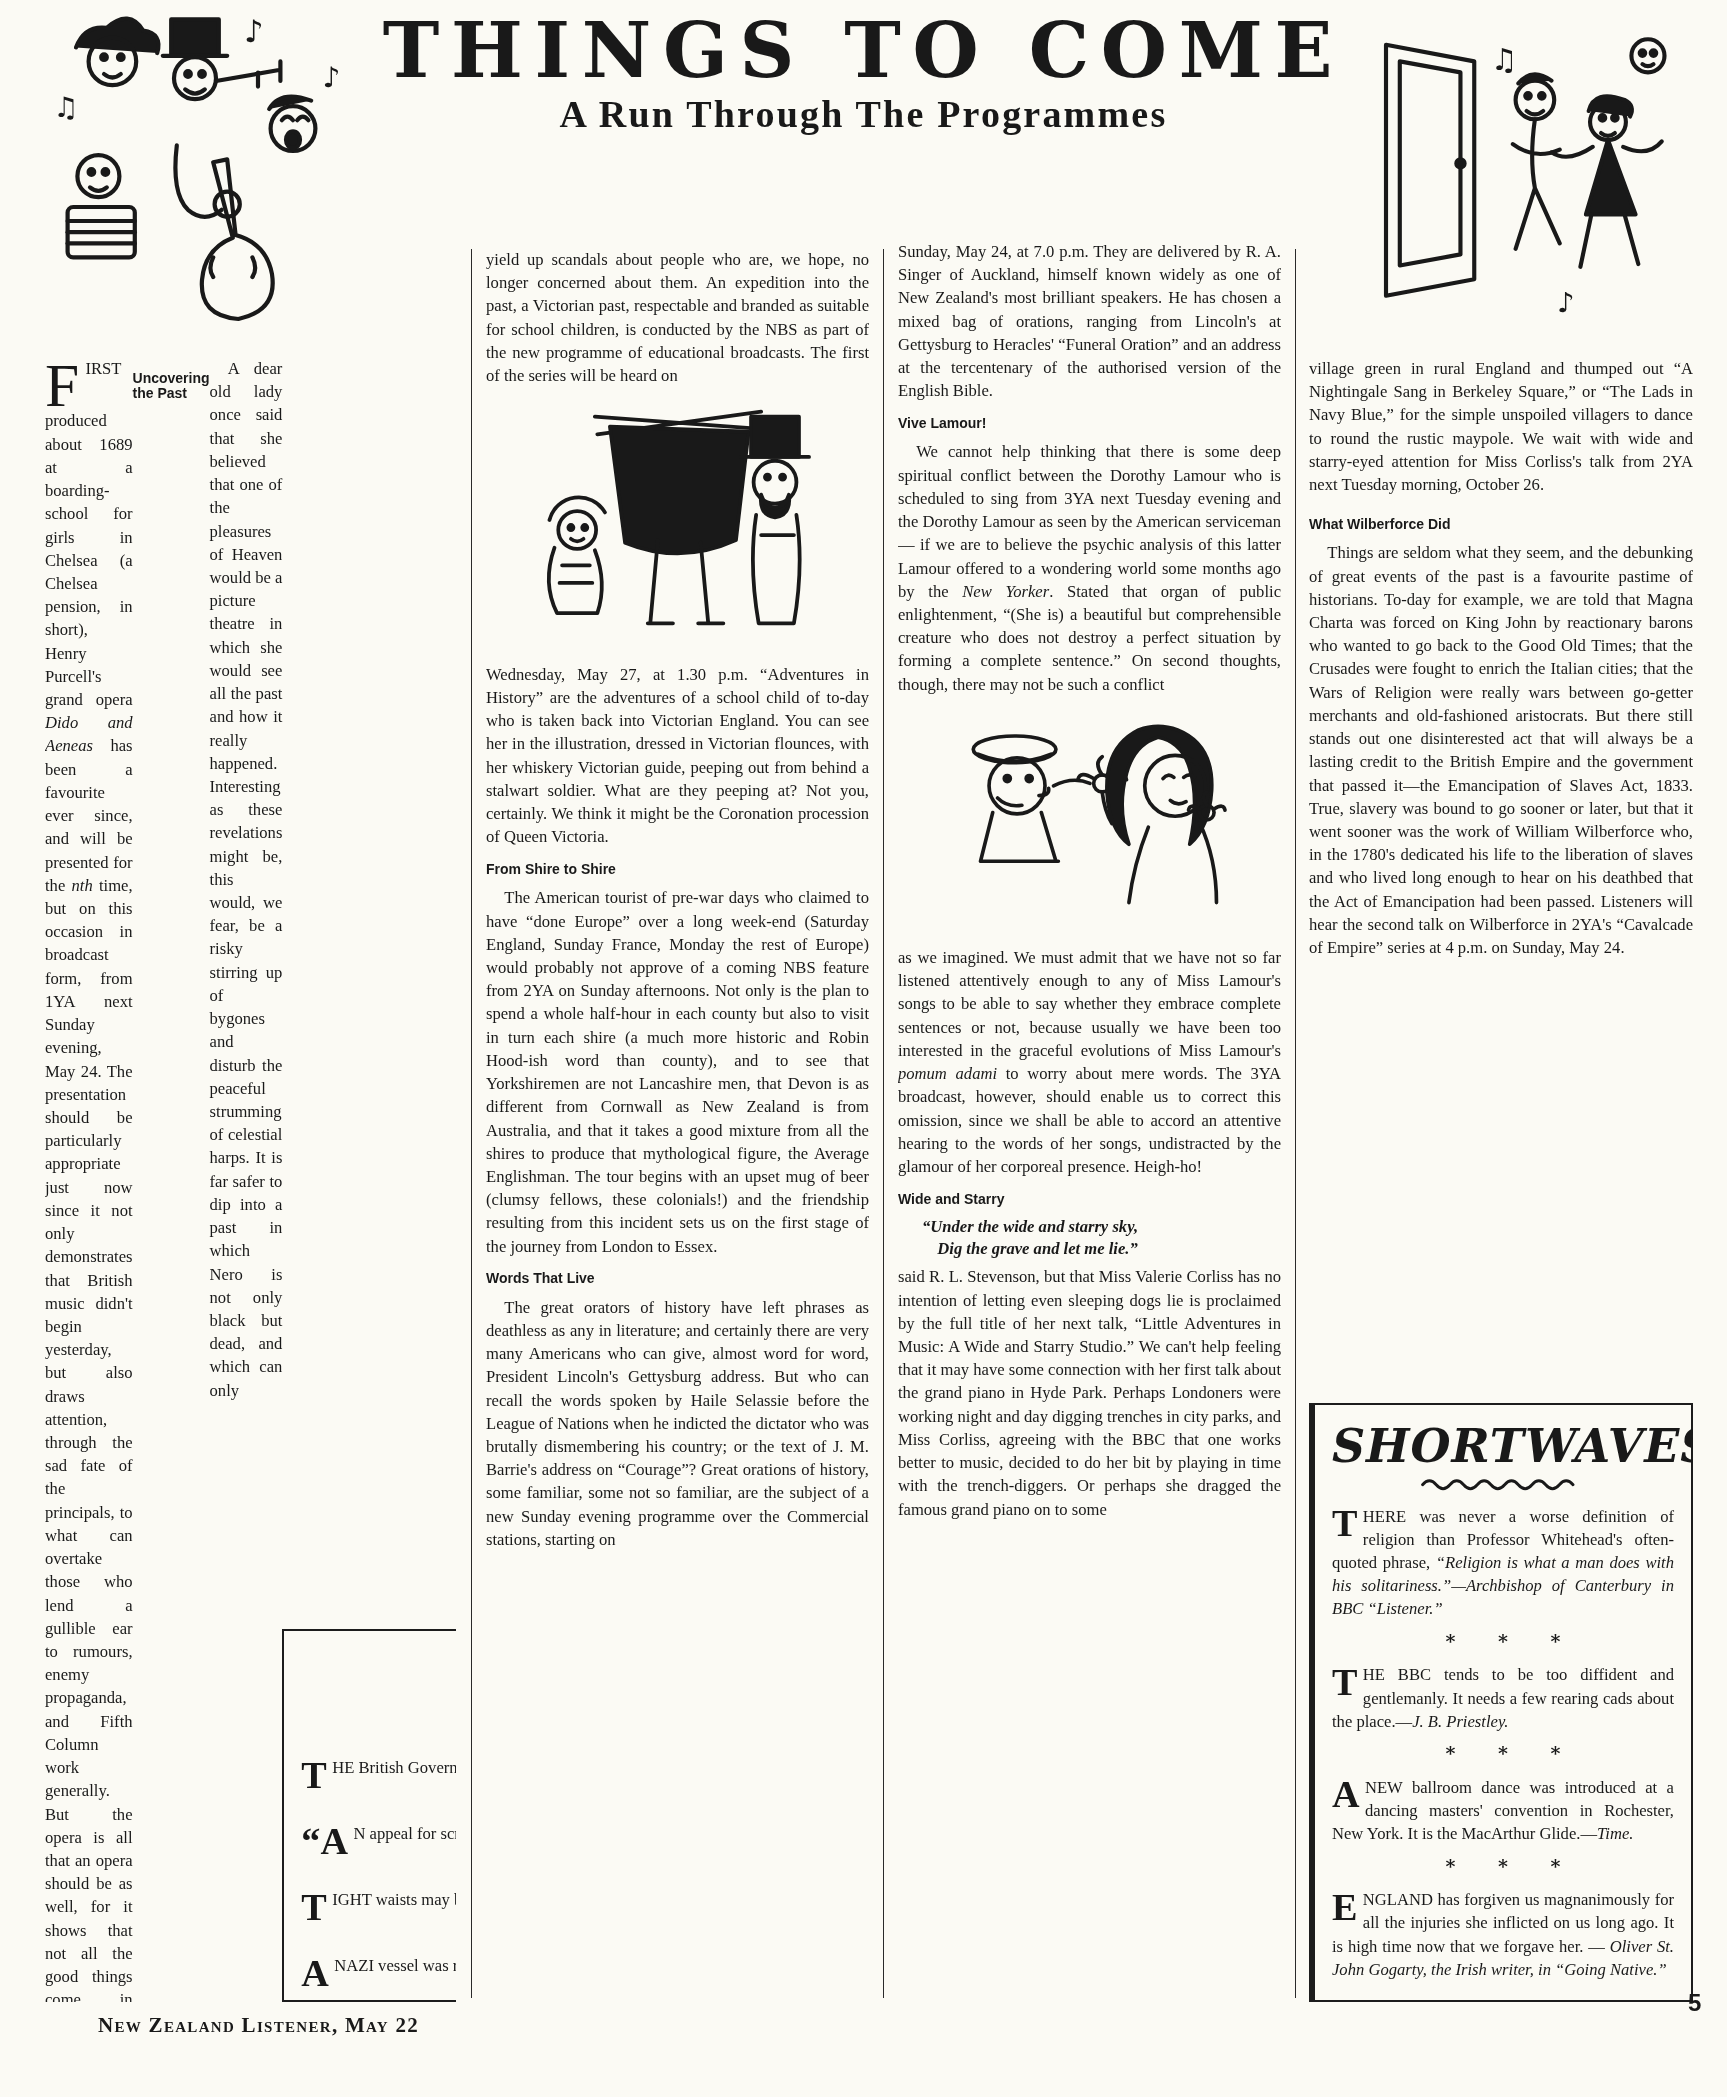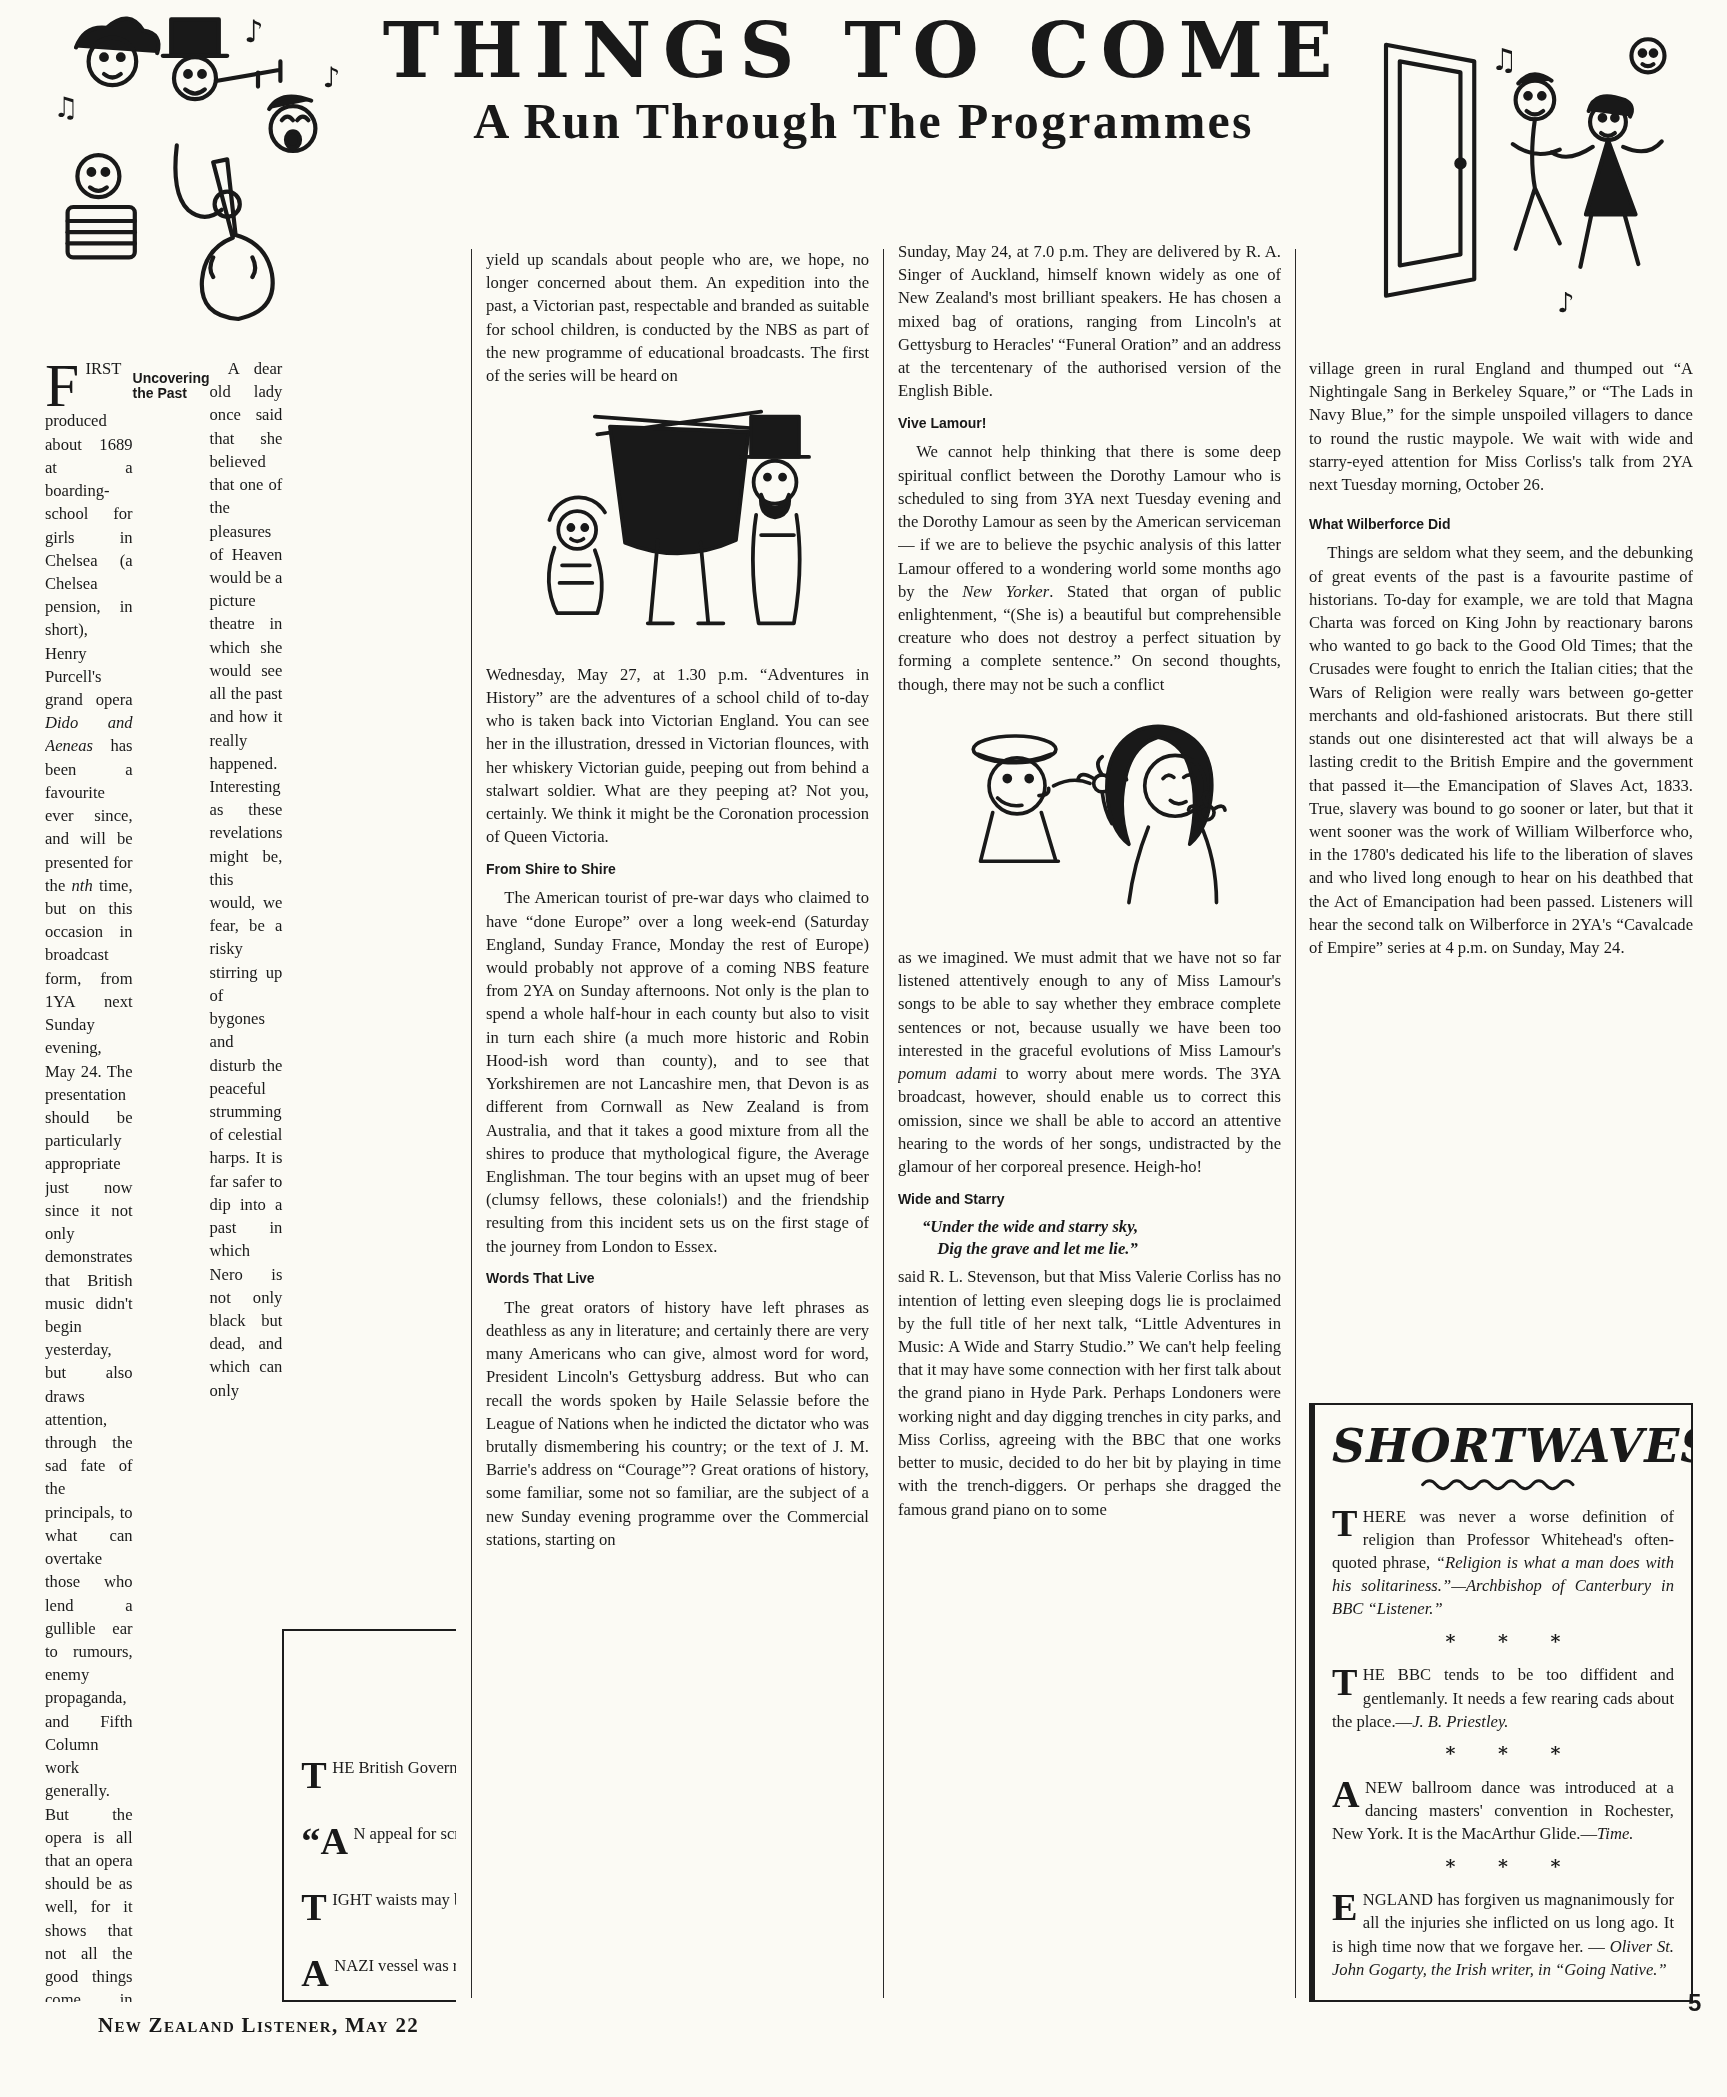--- a/index.html
+++ b/index.html
@@ -10,21 +10,21 @@
     font-family:"Liberation Serif", serif;
     overflow:hidden;
   }
   
   .masthead { position:absolute; left:351px; top:12.6px; width:1025px; text-align:center; }
   .title {
     font-family:"DejaVu Serif", serif; font-weight:bold;
     font-size:76px; line-height:1; letter-spacing:11.7px; white-space:nowrap;
   }
   .subtitle {
-    font-weight:bold; font-size:50px; line-height:1.05; margin-top:6.3px;
+    font-weight:bold; font-size:38px; line-height:1.05; margin-top:6.3px;
     letter-spacing:2.2px; white-space:nowrap;
   }
   
   .illus { display:block; }
   .illus-band  { position:absolute; left:47px;  top:11.2px; width:310px; height:315px; }
   .illus-dance { position:absolute; left:1362px; top:20px; width:321px; height:324px; }
   .illus-victorian { width:310px; height:252px; margin:11.7px auto; }
   .illus-lamour    { width:292px; height:225px; margin:12.6px auto; }
   
   .colrule { position:absolute; top:249px; width:1.3px; height:1749px; background:#2a2a2a; }

